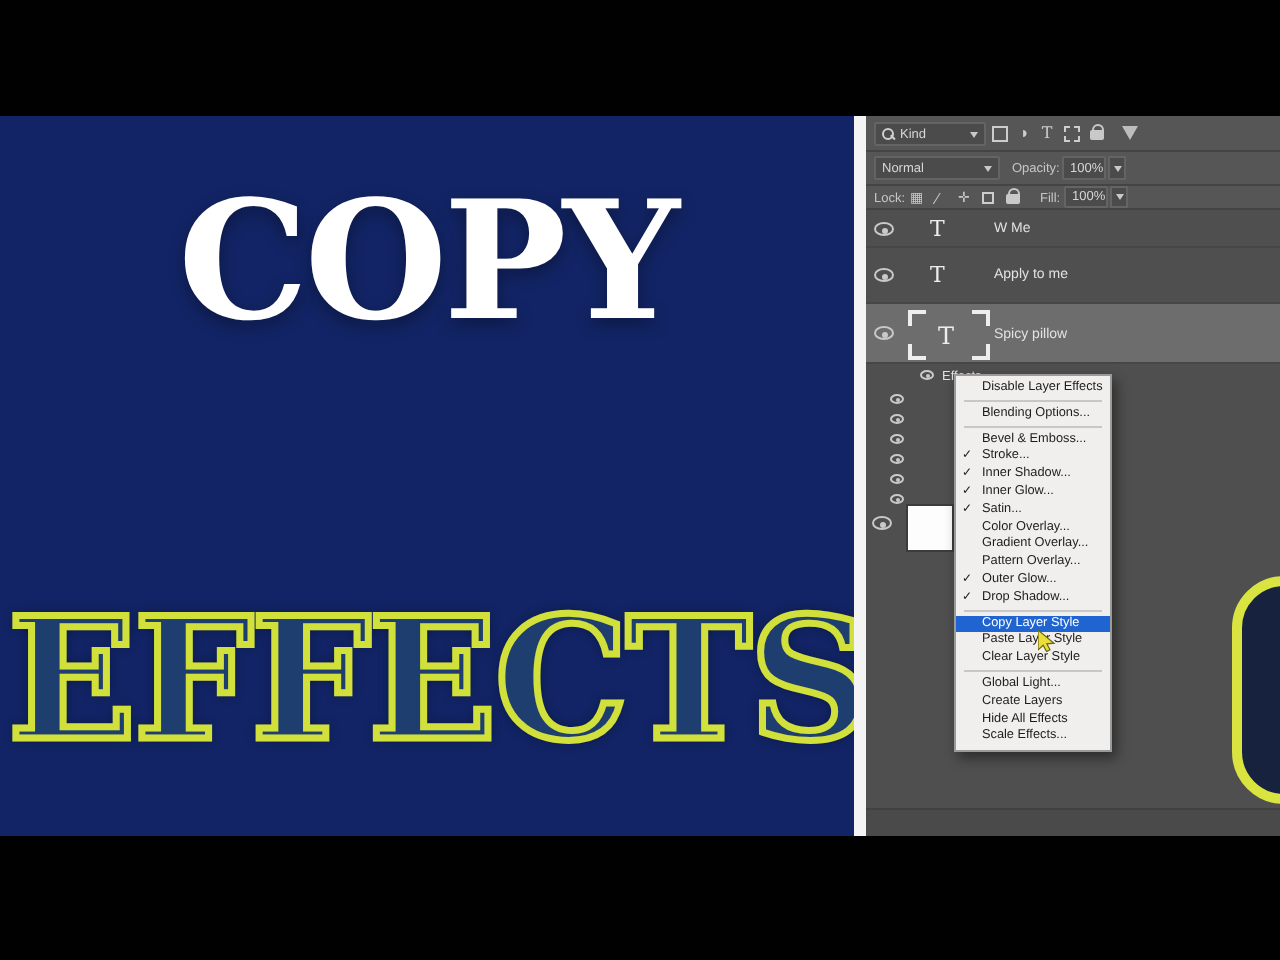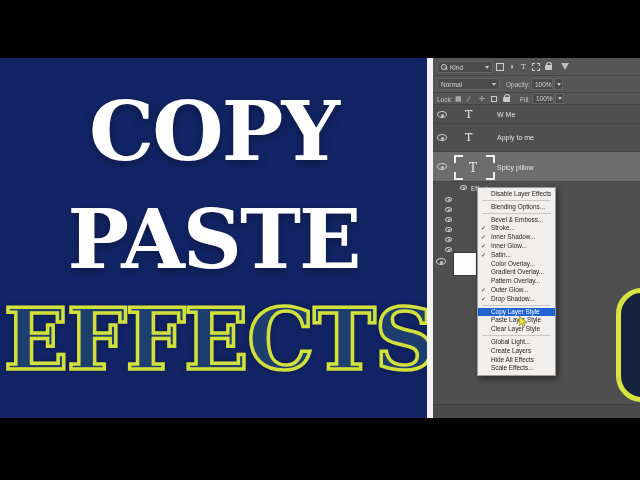--- a/index.html
+++ b/index.html
@@ -98,21 +98,20 @@
 <body>
 
 <div class="stage">
   <div class="letterbox top"></div>
   <div class="letterbox bottom"></div>
 
   <div class="content">
 
     <div class="title-card">
       <div class="headline l1">COPY</div>
-      <div class="headline l2">PASTE</div>
       <div class="headline l3">EFFECTS</div>
     </div>
 
     <div class="gutter"></div>
 
     <div class="ps-panel">
 
       <div class="bar filter-bar">
         <div class="drop-box" style="left:4px; top:3px; width:56px;">
           <span class="mag"></span>

